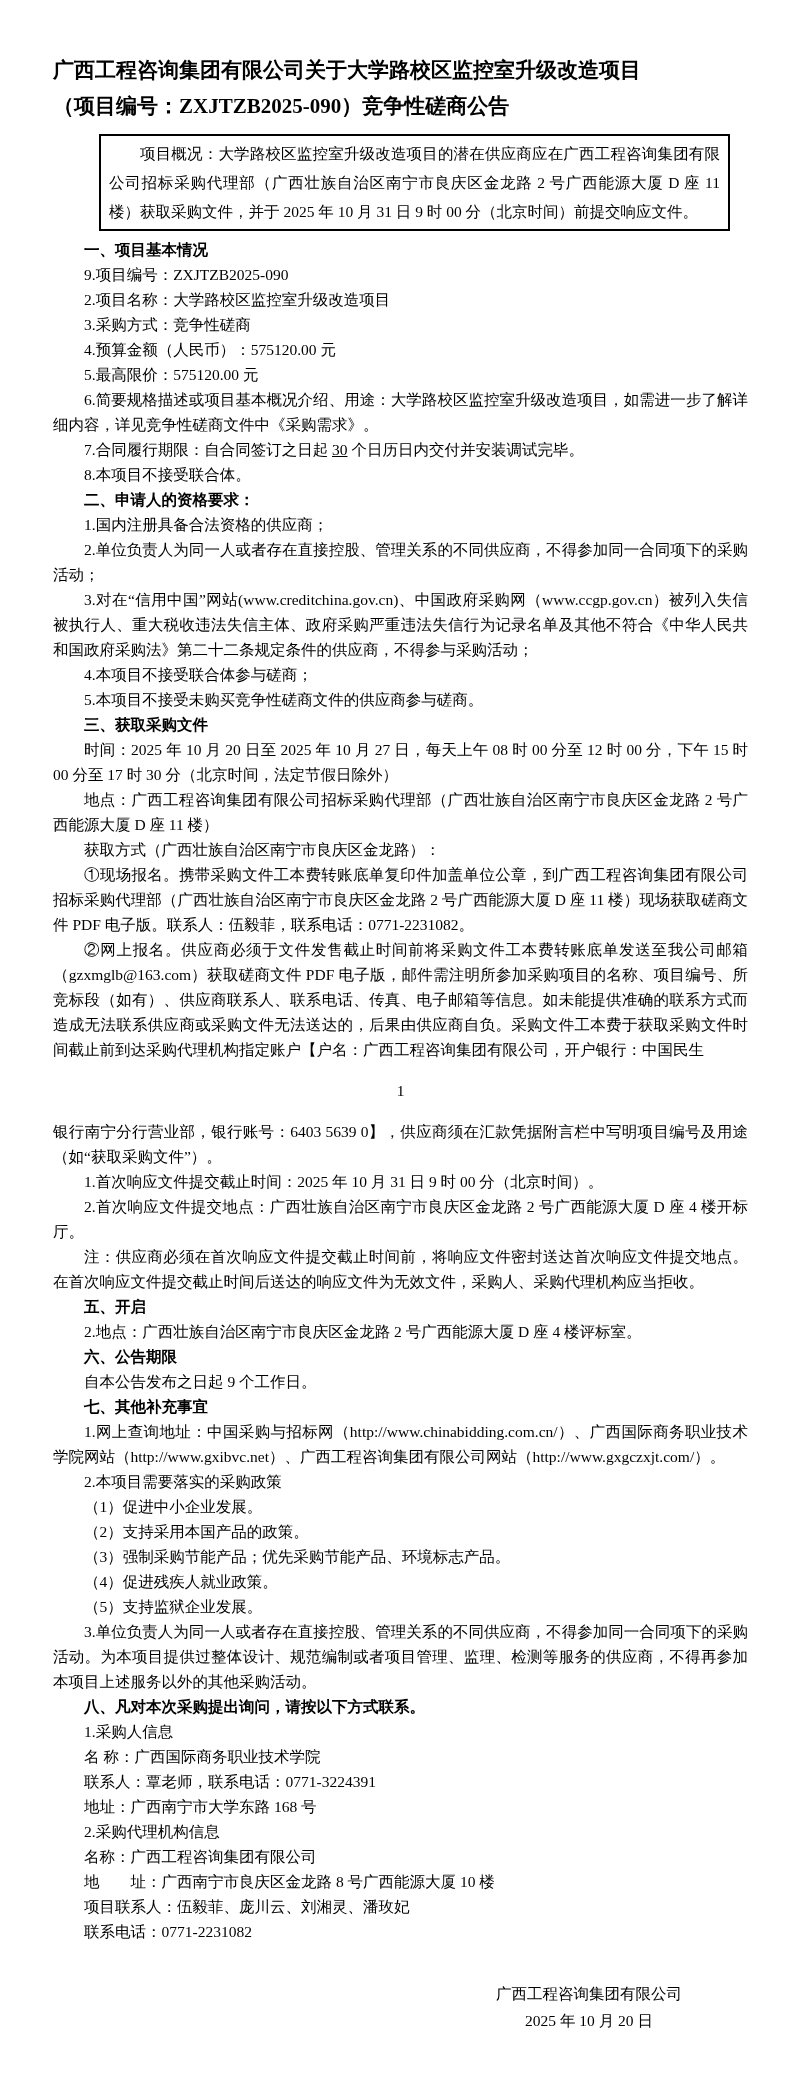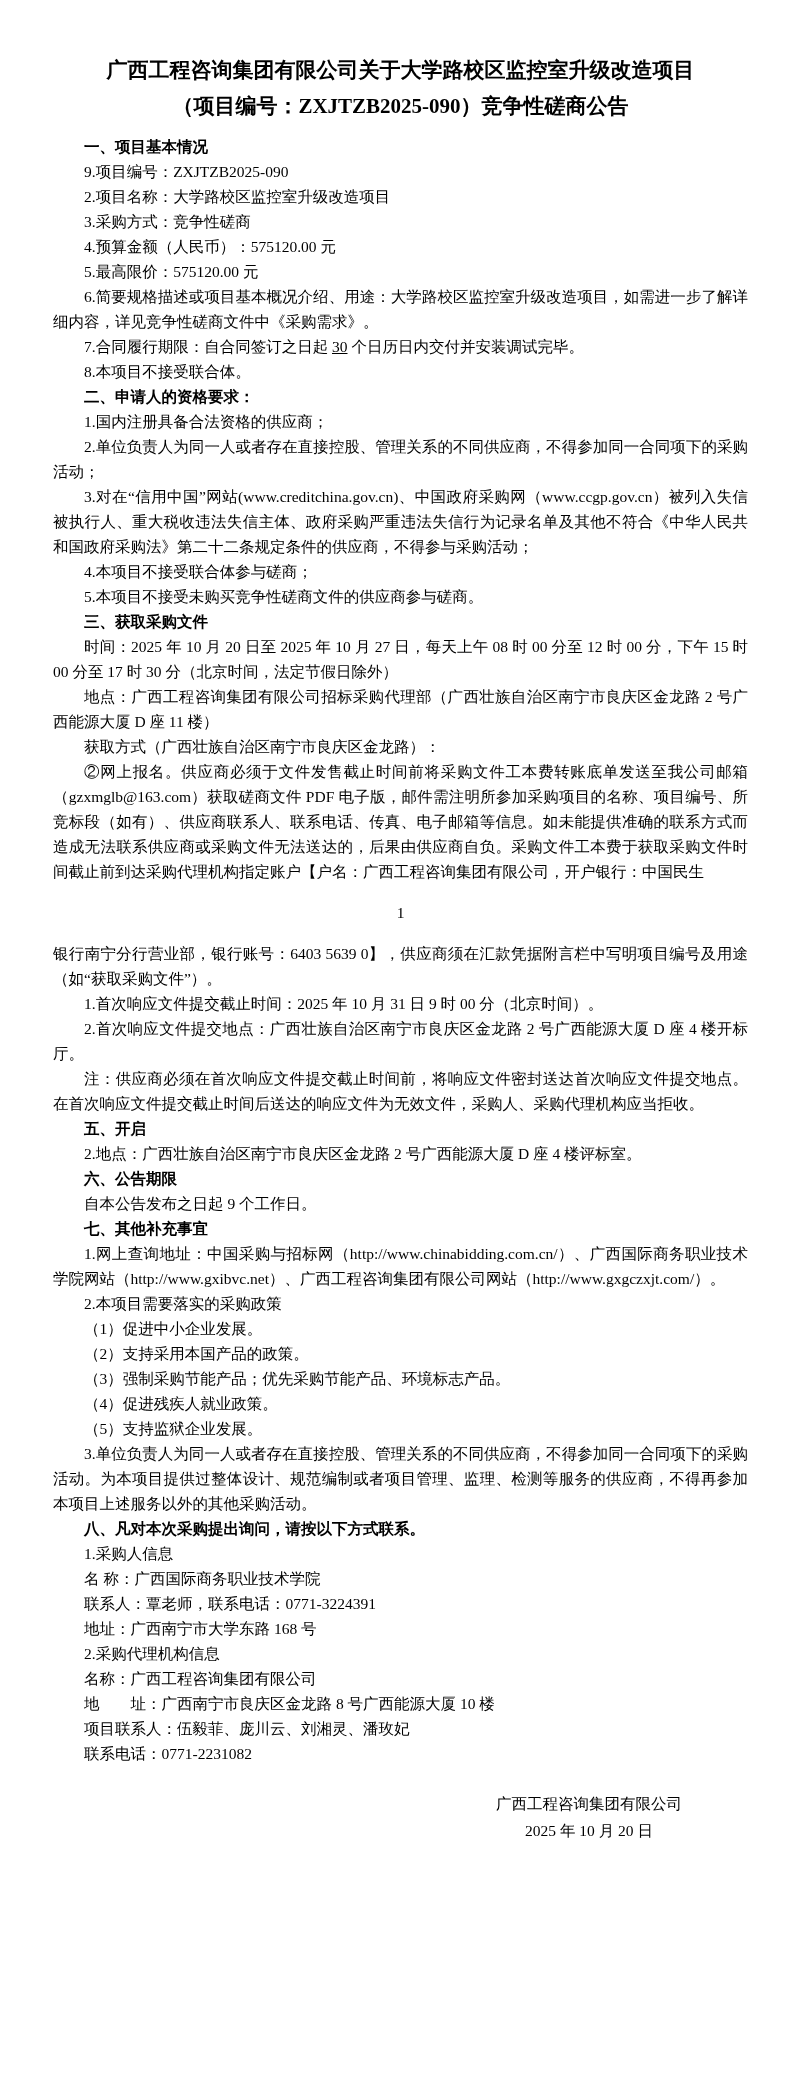--- a/index.html
+++ b/index.html
@@ -1,44 +1,47 @@
 <!DOCTYPE html>
 <html lang="zh"><head>
 <meta charset="utf-8">
 <style>
   html,body{margin:0;padding:0;background:#ffffff;}
   body{width:800px;height:2090px;overflow:hidden;color:#000;
        font-family:"Liberation Serif","DejaVu Serif",serif;}
   .page{box-sizing:border-box;width:800px;height:2090px;
         padding:52px 52px 0 53px;font-size:15.5px;line-height:25px;
         text-align:justify;}
-  .doc-title{font-size:21px;font-weight:bold;text-align:center;
+  .doc-title{font-size:21px;font-weight:bold;
              line-height:36px;margin:0 0 10px 0;}
   .overview-box{border:2px solid #000;margin:0 18px 6px 46px;
                 padding:3px 8px;line-height:29px;}
   .overview-box p{margin:0;text-indent:2em;}
   .para{margin:0;text-indent:2em;}
   .para.noindent{text-indent:0;}
   .heading{margin:0;text-indent:2em;font-weight:bold;}
   .u{text-decoration:underline;}
   .pagenum{margin:16px 0;text-align:center;text-indent:0;}
-  .footer{text-align:right;margin-top:24px;text-decoration:underline;}
+  .footer{text-align:right;margin-top:36px;text-decoration:underline;}
   .footer-inner{display:inline-block;text-align:center;margin-right:66px;}
   .footer-inner div{line-height:27px;}
 </style>
 </head>
 <body>
 
 <div class="page">
 
   <h1 class="doc-title">
     <span>广西工程咨询集团有限公司关于大学路校区监控室升级改造项目</span><br>
     <span>（项目编号：ZXJTZB2025-090）竞争性磋商公告</span>
   </h1>
 
+  <div class="overview-box">
+    <p>项目概况：大学路校区监控室升级改造项目的潜在供应商应在广西工程咨询集团有限公司招标采购代理部（广西壮族自治区南宁市良庆区金龙路 2 号广西能源大厦 D 座 11 楼）获取采购文件，并于 2025 年 10 月 31 日 9 时 00 分（北京时间）前提交响应文件。</p>
+  </div>
 
   <p class="heading">一、项目基本情况</p>
   <p class="para">9.项目编号：ZXJTZB2025-090</p>
   <p class="para">2.项目名称：大学路校区监控室升级改造项目</p>
   <p class="para">3.采购方式：竞争性磋商</p>
   <p class="para">4.预算金额（人民币）：575120.00 元</p>
   <p class="para">5.最高限价：575120.00 元</p>
   <p class="para">6.简要规格描述或项目基本概况介绍、用途：大学路校区监控室升级改造项目，如需进一步了解详细内容，详见竞争性磋商文件中《采购需求》。</p>
   <p class="para"><span>7.合同履行期限：自合同签订之日起 </span><span class="u">30</span><span> 个日历日内交付并安装调试完毕。</span></p>
   <p class="para">8.本项目不接受联合体。</p>
@@ -47,20 +50,21 @@
   <p class="para">1.国内注册具备合法资格的供应商；</p>
   <p class="para">2.单位负责人为同一人或者存在直接控股、管理关系的不同供应商，不得参加同一合同项下的采购活动；</p>
   <p class="para">3.对在“信用中国”网站(www.creditchina.gov.cn)、中国政府采购网（www.ccgp.gov.cn）被列入失信被执行人、重大税收违法失信主体、政府采购严重违法失信行为记录名单及其他不符合《中华人民共和国政府采购法》第二十二条规定条件的供应商，不得参与采购活动；</p>
   <p class="para">4.本项目不接受联合体参与磋商；</p>
   <p class="para">5.本项目不接受未购买竞争性磋商文件的供应商参与磋商。</p>
 
   <p class="heading">三、获取采购文件</p>
   <p class="para">时间：2025 年 10 月 20 日至 2025 年 10 月 27 日，每天上午 08 时 00 分至 12 时 00 分，下午 15 时 00 分至 17 时 30 分（北京时间，法定节假日除外）</p>
   <p class="para">地点：广西工程咨询集团有限公司招标采购代理部（广西壮族自治区南宁市良庆区金龙路 2 号广西能源大厦 D 座 11 楼）</p>
   <p class="para">获取方式（广西壮族自治区南宁市良庆区金龙路）：</p>
+  <p class="para">①现场报名。携带采购文件工本费转账底单复印件加盖单位公章，到广西工程咨询集团有限公司招标采购代理部（广西壮族自治区南宁市良庆区金龙路 2 号广西能源大厦 D 座 11 楼）现场获取磋商文件 PDF 电子版。联系人：伍毅菲，联系电话：0771-2231082。</p>
   <p class="para">②网上报名。供应商必须于文件发售截止时间前将采购文件工本费转账底单发送至我公司邮箱（gzxmglb@163.com）获取磋商文件 PDF 电子版，邮件需注明所参加采购项目的名称、项目编号、所竞标段（如有）、供应商联系人、联系电话、传真、电子邮箱等信息。如未能提供准确的联系方式而造成无法联系供应商或采购文件无法送达的，后果由供应商自负。采购文件工本费于获取采购文件时间截止前到达采购代理机构指定账户【户名：广西工程咨询集团有限公司，开户银行：中国民生</p>
 
   <p class="pagenum">1</p>
 
   <p class="para noindent">银行南宁分行营业部，银行账号：6403 5639 0】，供应商须在汇款凭据附言栏中写明项目编号及用途（如“获取采购文件”）。</p>
 
   <p class="para">1.首次响应文件提交截止时间：2025 年 10 月 31 日 9 时 00 分（北京时间）。</p>
   <p class="para">2.首次响应文件提交地点：广西壮族自治区南宁市良庆区金龙路 2 号广西能源大厦 D 座 4 楼开标厅。</p>
   <p class="para">注：供应商必须在首次响应文件提交截止时间前，将响应文件密封送达首次响应文件提交地点。在首次响应文件提交截止时间后送达的响应文件为无效文件，采购人、采购代理机构应当拒收。</p>
 

